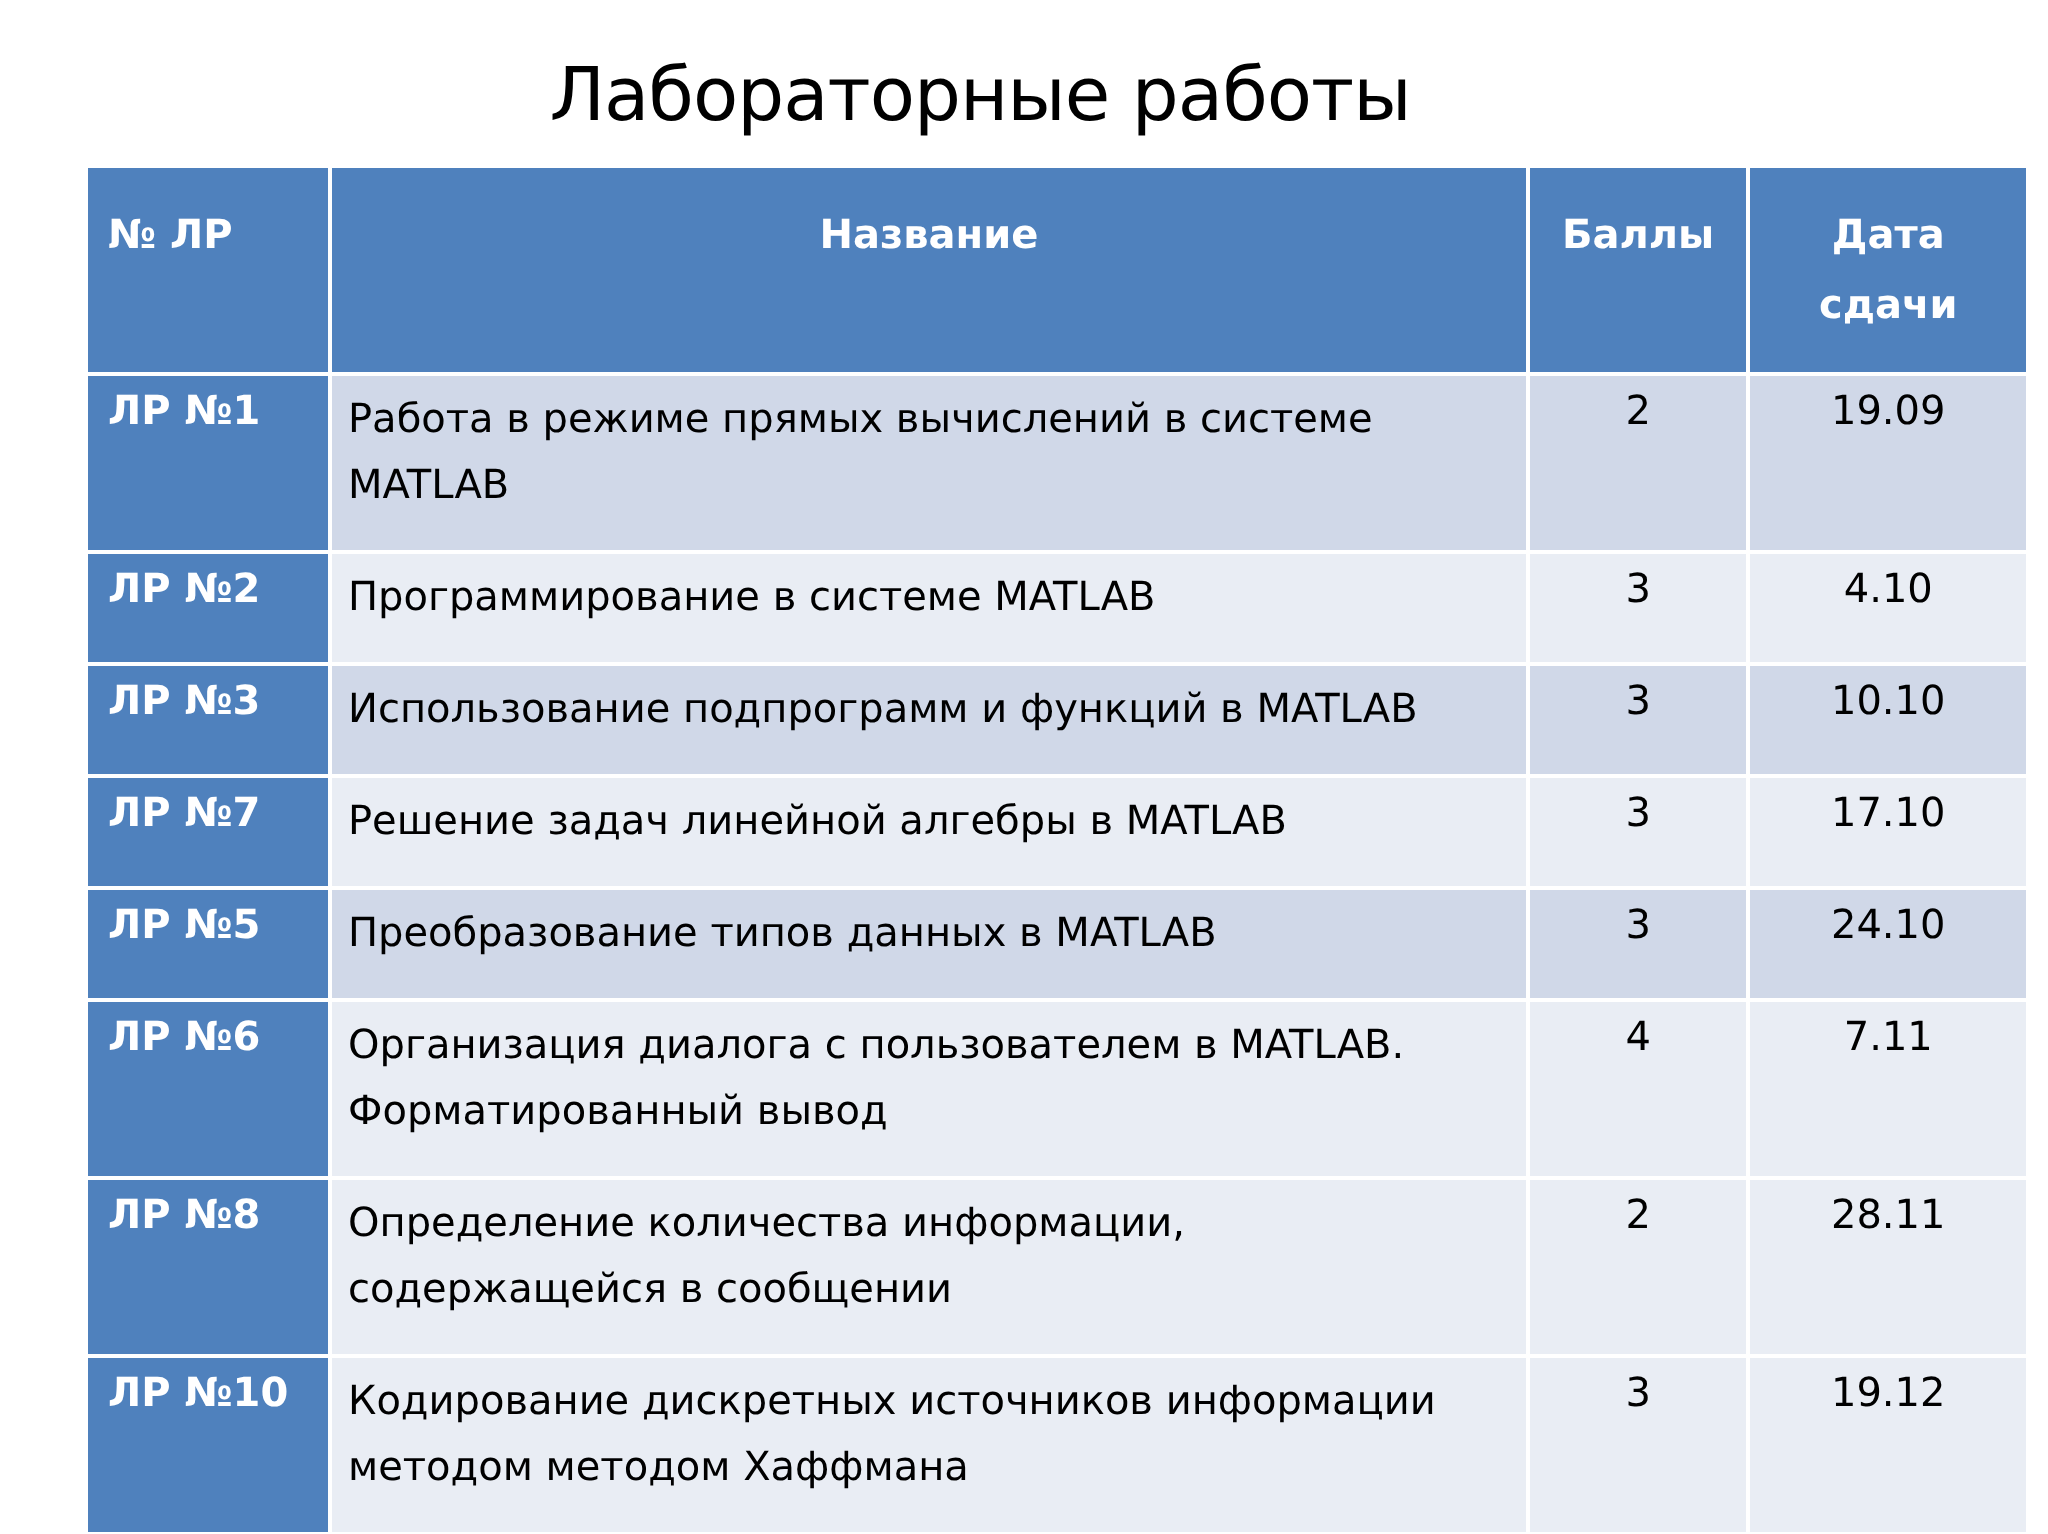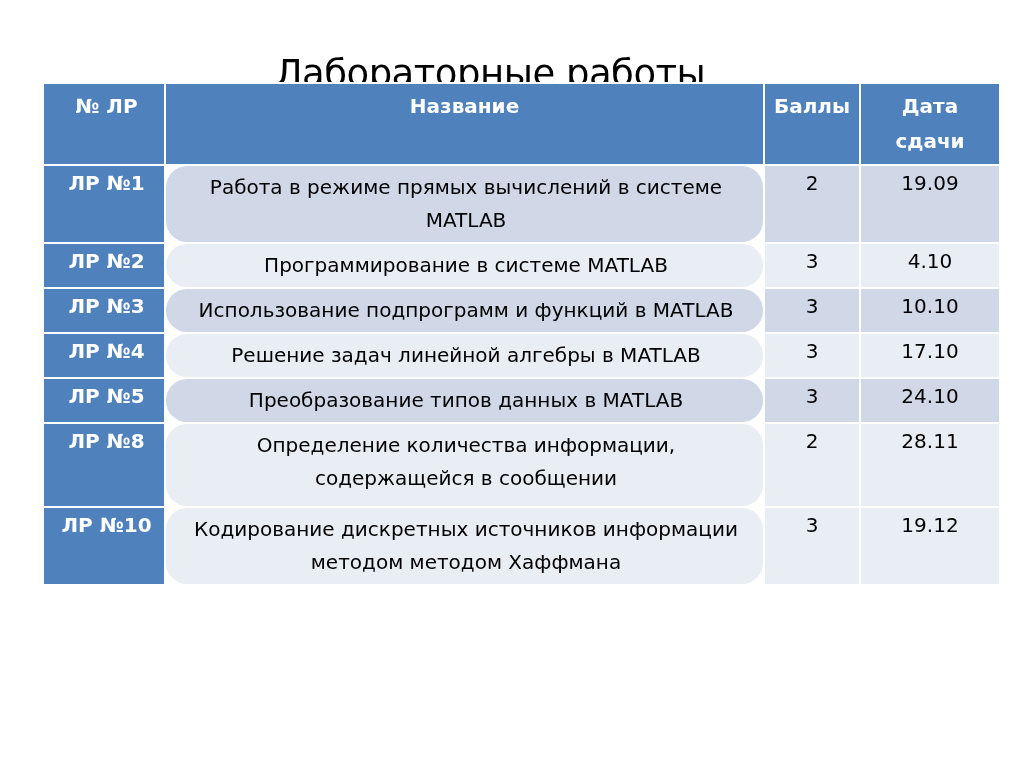--- a/index.html
+++ b/index.html
@@ -3,52 +3,51 @@
 <meta charset="utf-8">
 <style>
   html, body { margin: 0; padding: 0; }
   body {
     width: 1024px; height: 767px; overflow: hidden;
     background: #ffffff;
     font-family: "Liberation Sans", "DejaVu Sans", sans-serif;
     position: relative;
   }
   .title {
-    position: absolute; left: 0; top: 52px; width: 980px;
+    position: absolute; left: 0; top: 26px; width: 980px;
     text-align: center; font-size: 37px; color: #000000;
     font-family: "DejaVu Sans", "Liberation Sans", sans-serif;
     letter-spacing: -0.5px;
   }
   table.lr {
     position: absolute; left: 42px; top: 82px;
     border-collapse: separate; border-spacing: 2px;
     background: #ffffff;
   }
   table.lr td, table.lr th {
-    padding: 5px; vertical-align: top;
+    padding: 16px; vertical-align: top;
     font-size: 20px; color: #000000;
     font-family: "DejaVu Sans", "Liberation Sans", sans-serif;
     font-weight: normal;
-    text-align: center;
   }
   th {
     background: #4f81bd; color: #ffffff !important; font-weight: bold !important;
     line-height: 35px;
   }
   th.c1 { text-align: left; padding-left: 10px !important; }
   th.c2 { text-align: center; }
   th.c3 { text-align: center; }
   th.c4 { text-align: center; margin-top: 16px; }
   td.num {
     background: #4f81bd; color: #ffffff !important; font-weight: bold !important;
     padding-left: 10px !important; padding-top: 5px !important; margin-left: 44px;
   }
   tr.odd td.cell { background: #d0d8e8; }
   tr.even td.cell { background: #e9edf4; }
-  td.name { padding-left: 8px !important; padding-top: 5px !important; line-height: 33px; border-radius: 21px; }
+  td.name { padding-left: 8px !important; padding-top: 5px !important; line-height: 33px; }
   td.pts, td.date { text-align: center; padding-top: 5px !important; }
   td.name span { display: block; }
 </style>
 </head>
 <body>
 
 <div class="title">Лабораторные работы</div>
 
 <table class="lr">
   <colgroup>
@@ -87,34 +86,43 @@
   </tr>
   <tr class="odd" style="height:33px">
     <td class="num">ЛР №3</td>
     <td class="cell name">
           <span>Использование подпрограмм и функций в MATLAB</span>
         </td>
     <td class="cell pts">3</td>
     <td class="cell date">10.10</td>
   </tr>
   <tr class="even" style="height:33px">
-    <td class="num">ЛР №4</td>
+    <td class="num">ЛР №7</td>
     <td class="cell name">
           <span>Решение задач линейной алгебры в MATLAB</span>
         </td>
     <td class="cell pts">3</td>
     <td class="cell date">17.10</td>
   </tr>
   <tr class="odd" style="height:33px">
     <td class="num">ЛР №5</td>
     <td class="cell name">
           <span>Преобразование типов данных в MATLAB</span>
         </td>
     <td class="cell pts">3</td>
     <td class="cell date">24.10</td>
+  </tr>
+  <tr class="even" style="height:71px">
+    <td class="num">ЛР №6</td>
+    <td class="cell name">
+          <span>Организация диалога с пользователем в MATLAB.</span>
+          <span>Форматированный вывод</span>
+        </td>
+    <td class="cell pts">4</td>
+    <td class="cell date">7.11</td>
   </tr>
   <tr class="even" style="height:82px">
     <td class="num">ЛР №8</td>
     <td class="cell name">
           <span>Определение количества информации,</span>
           <span>содержащейся в сообщении</span>
         </td>
     <td class="cell pts">2</td>
     <td class="cell date">28.11</td>
   </tr>

